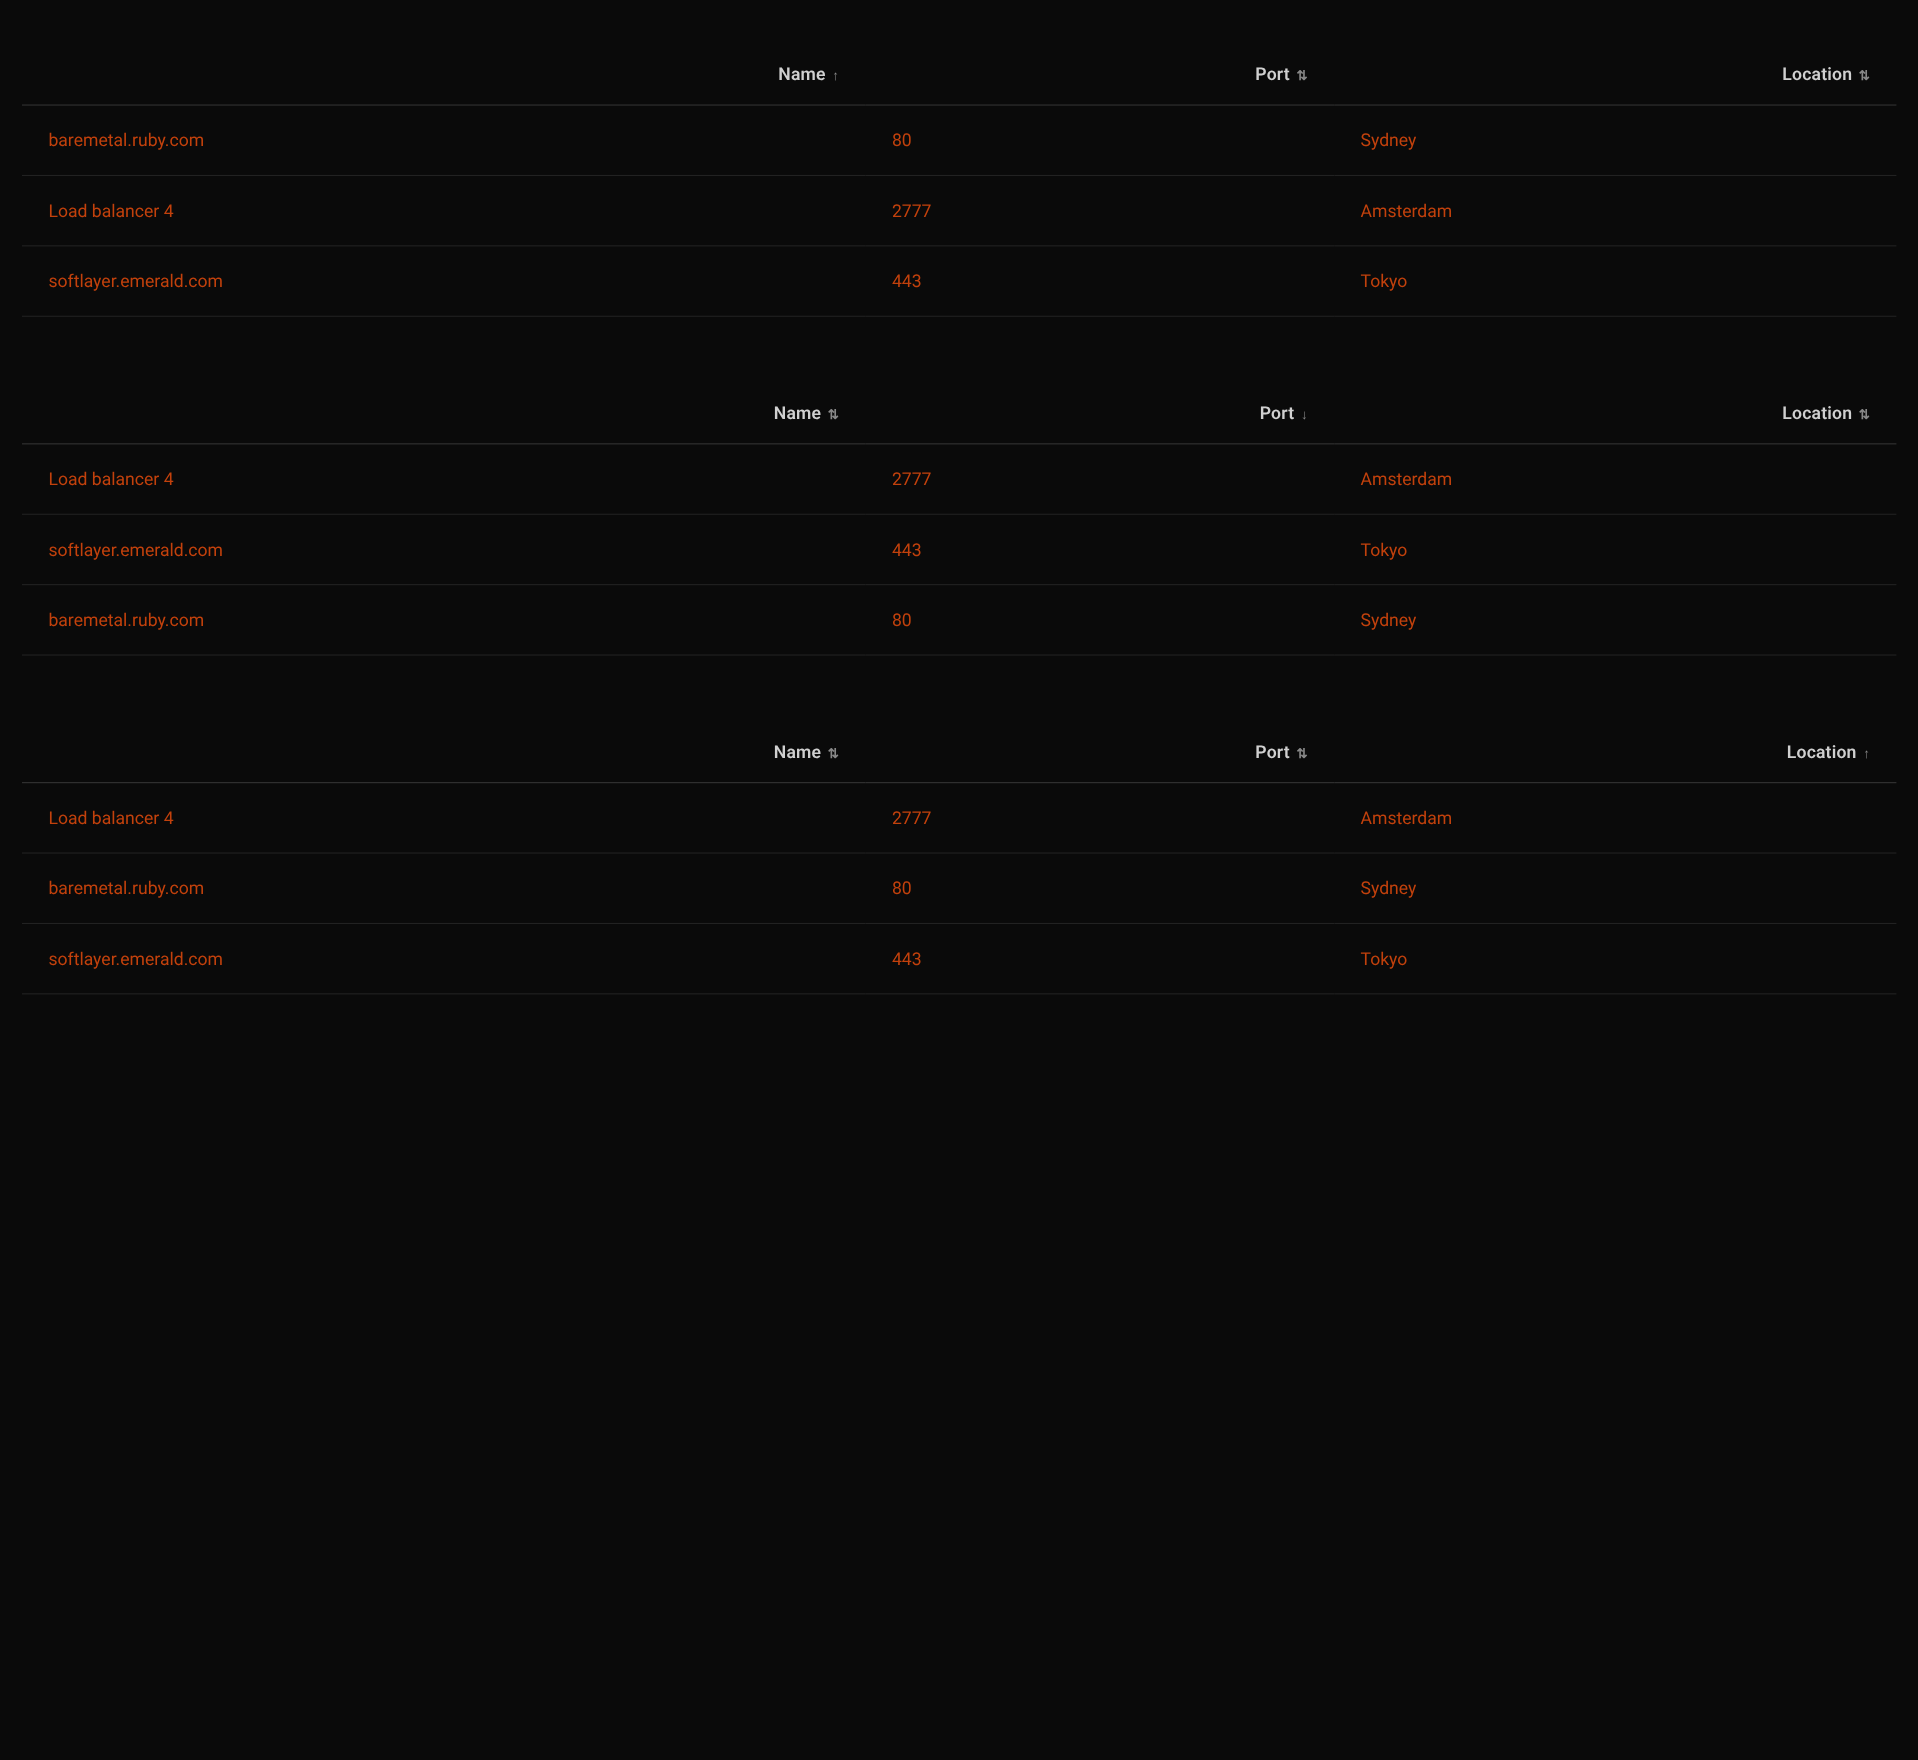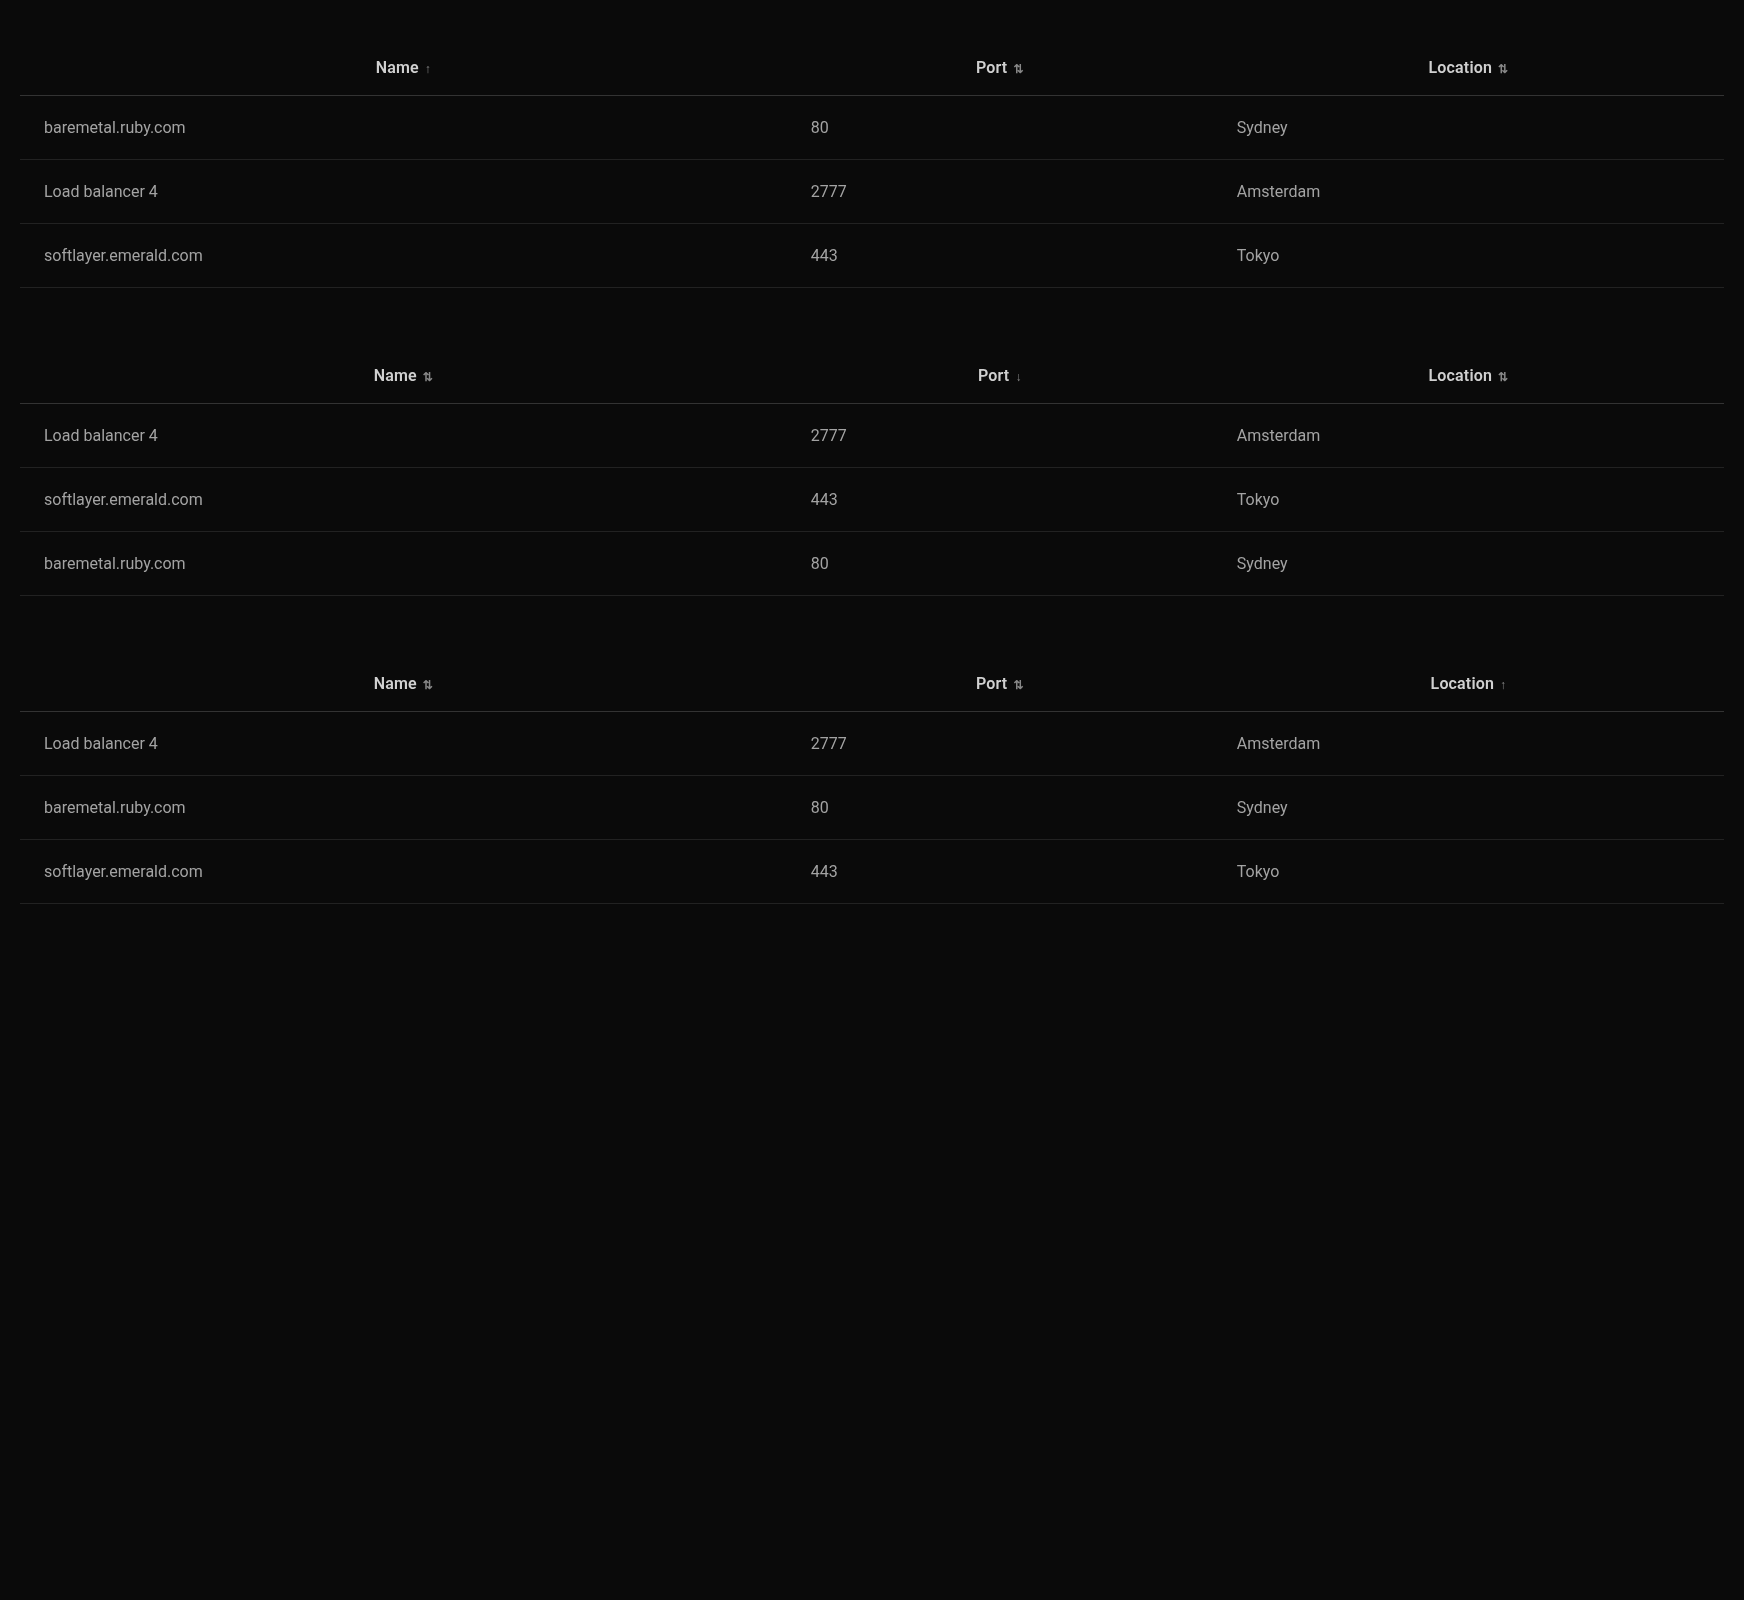--- a/index.html
+++ b/index.html
@@ -36,30 +36,30 @@
     thead tr {
       border-bottom: 1px solid #333;
     }
 
     tbody tr {
       border-bottom: 1px solid #222;
     }
 
     th {
       padding: 18px 24px;
-      text-align: center;
+      text-align: right;
       font-weight: 600;
       color: #d0d0d0;
       font-size: 16px;
       letter-spacing: 0.01em;
     }
 
     td {
       padding: 22px 24px;
-      color: #a3a3a3;
+      color: #c2410c;
       font-size: 16px;
     }
 
     .sort-icon {
       display: inline-block;
       margin-left: 6px;
       font-size: 12px;
       color: #888;
     }
 

